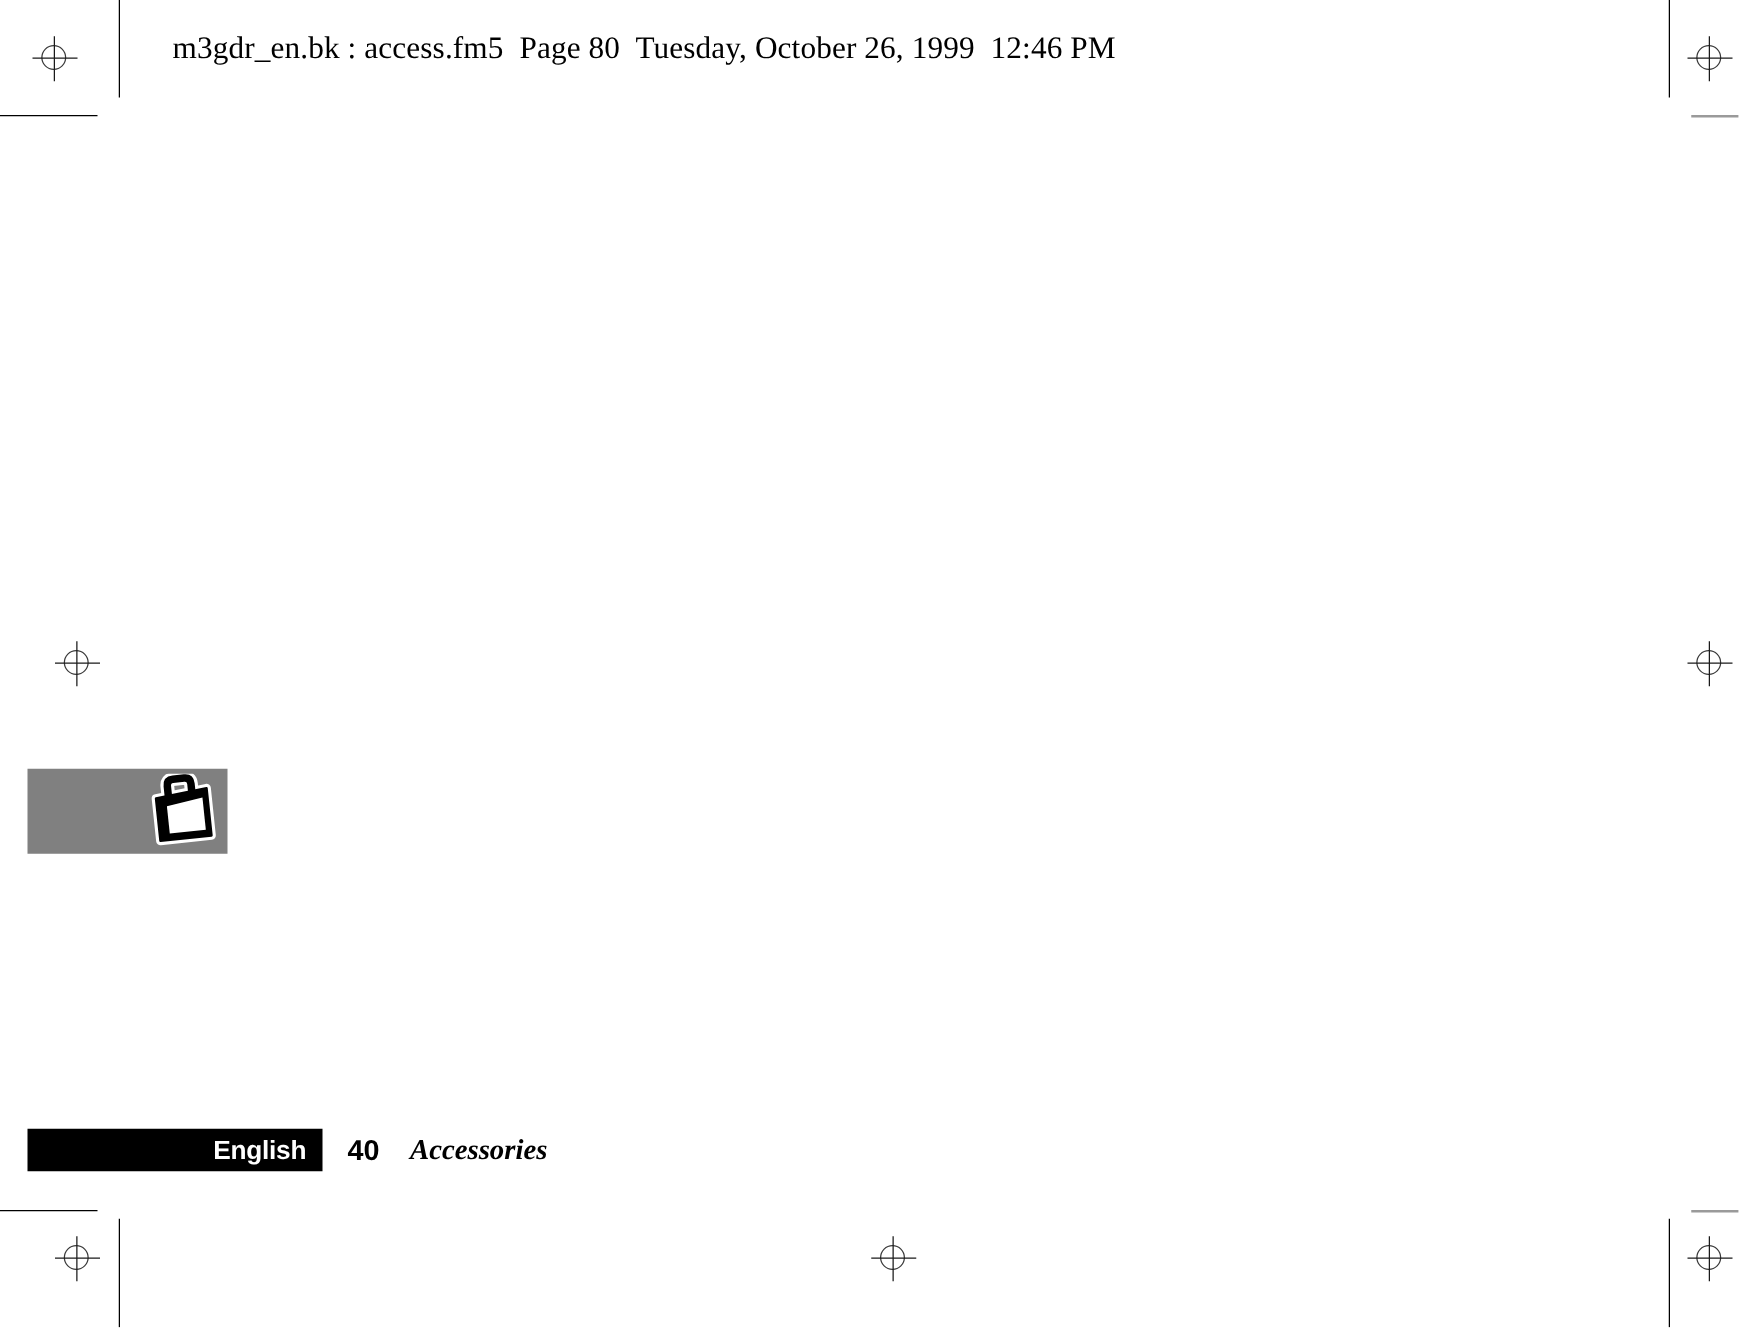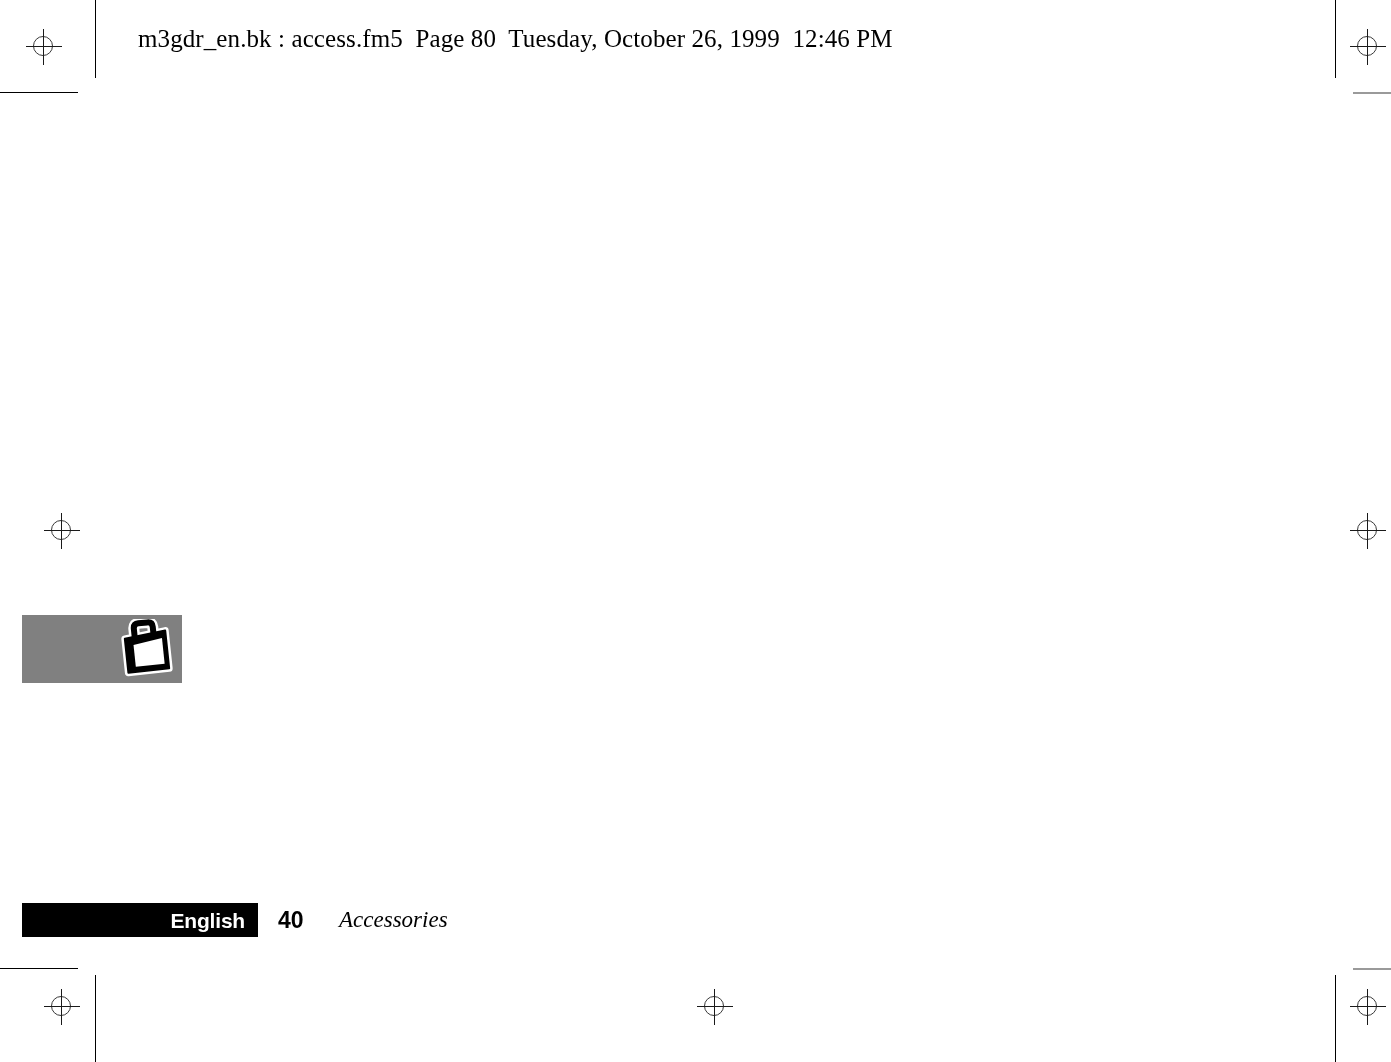--- a/index.html
+++ b/index.html
@@ -122,27 +122,28 @@
     left: 278px;
     top: 906px;
     font-family: "Liberation Sans", sans-serif;
     font-weight: bold;
     font-size: 23px;
     line-height: 28px;
     color: #000000;
   }
   #footer-section {
     position: absolute;
-    left: 339px;
+    left: 328px;
     top: 906px;
     font-family: "Liberation Serif", serif;
     font-style: italic;
     font-size: 23px;
     line-height: 28px;
     color: #000000;
+    font-weight: bold;
   }
 </style>
 </head>
 <body>
 
 <div id="page">
 
   <div class="reg-mark" style="left:26px; top:29px;">
     <div class="ring"></div>
     <div class="cross-v"></div>

